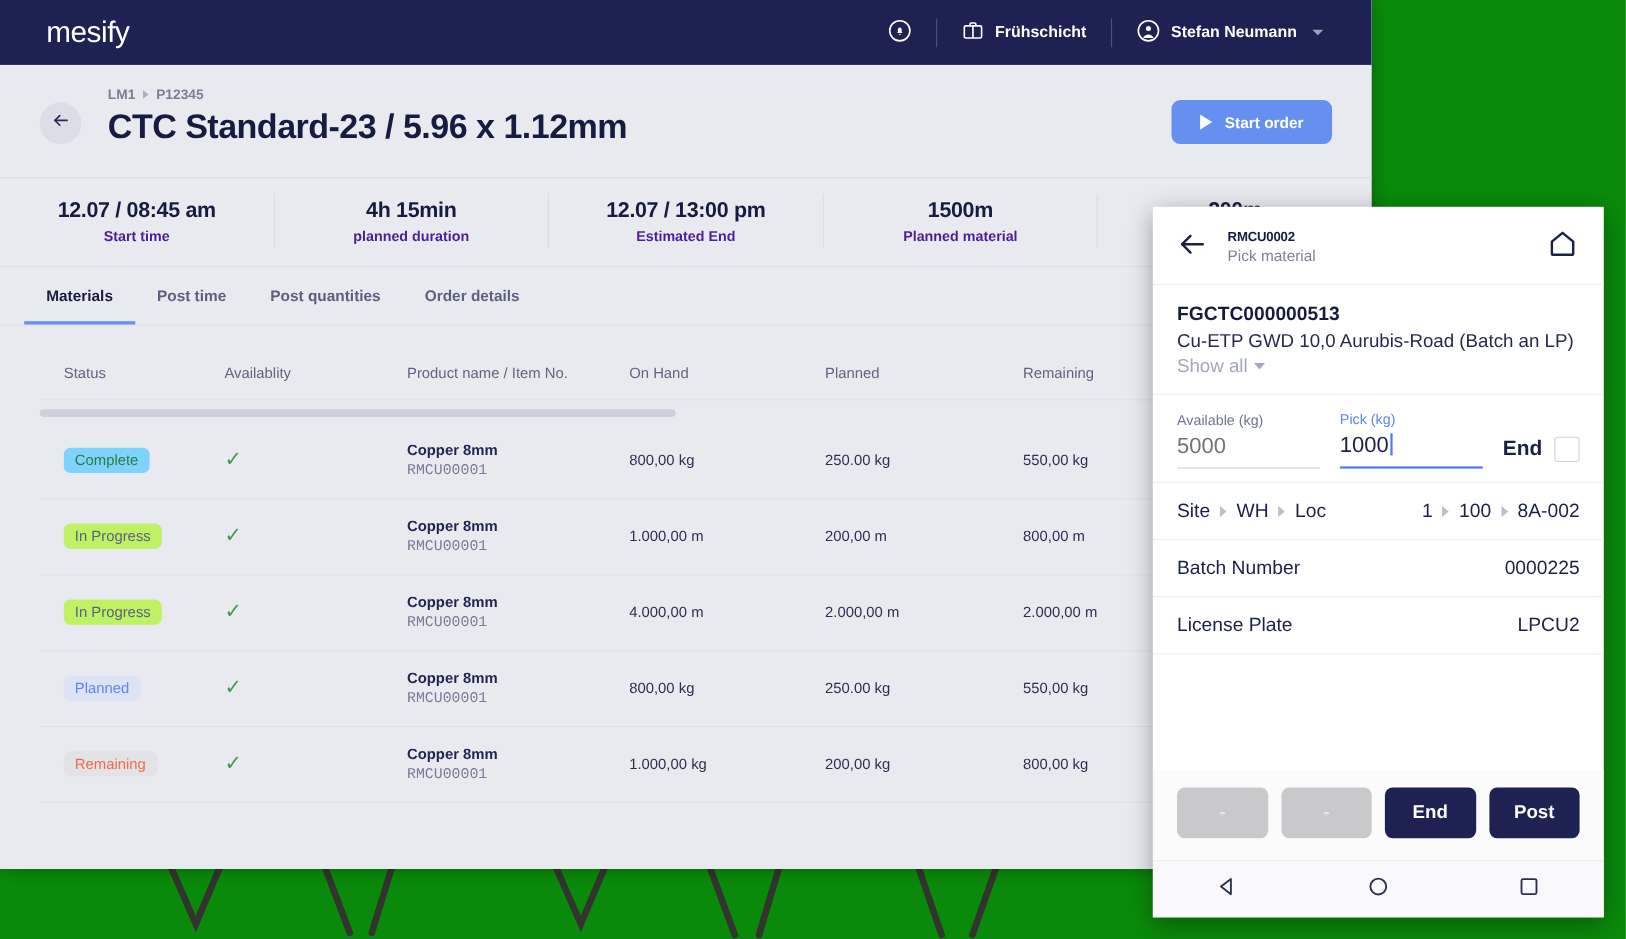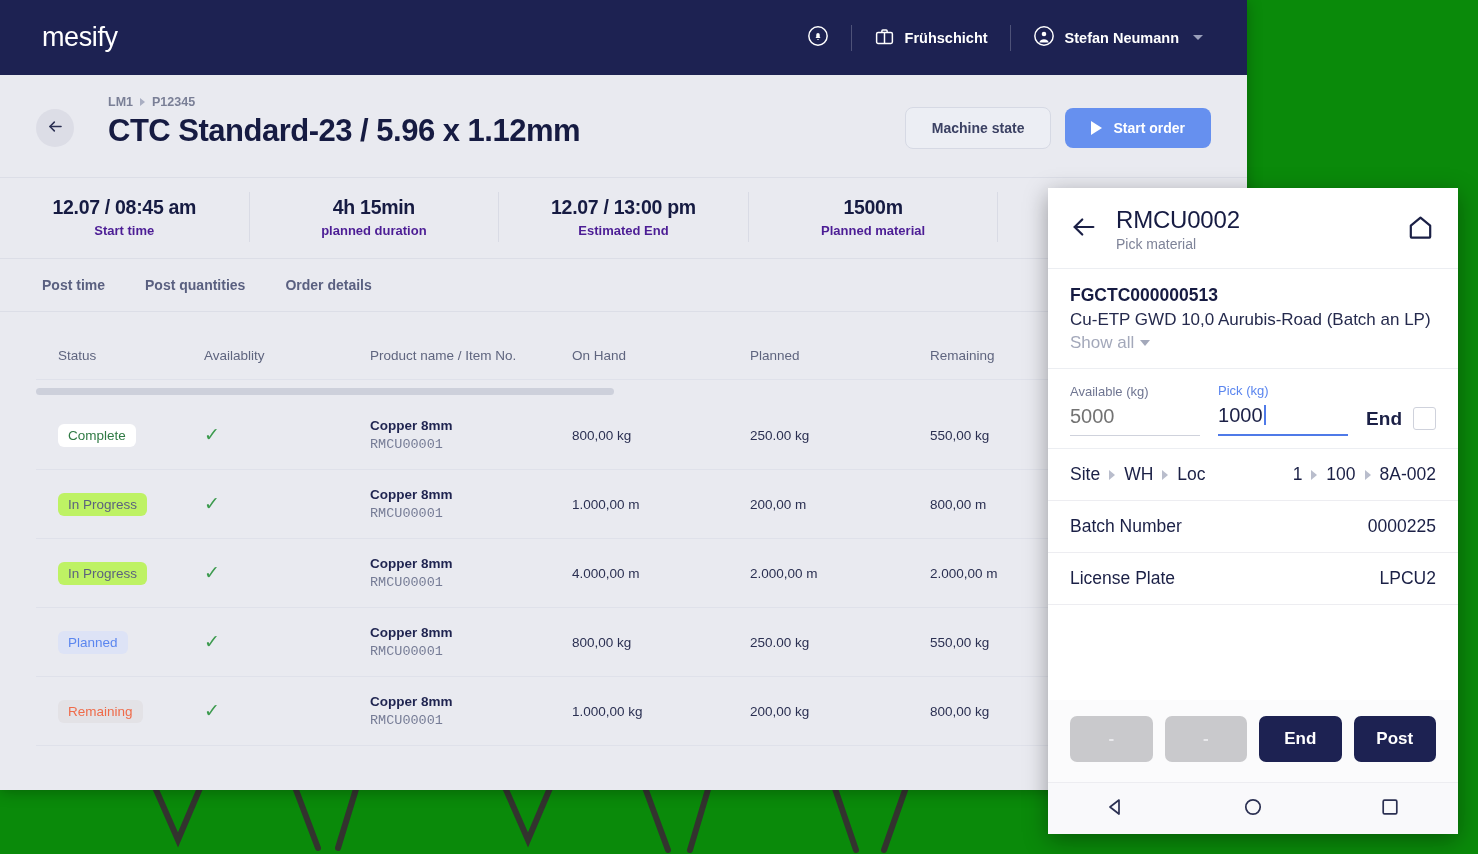--- a/index.html
+++ b/index.html
@@ -32,21 +32,21 @@
     left: 0; top: 0;
     width: 1247px;
     height: 790px;
     background: #e9eaf0;
     overflow: hidden;
     box-shadow: 0 2px 14px rgba(0,0,0,0.28);
   }
 
   
   .topbar {
-    height: 75px;
+    height: 59px;
     background: #1d2252;
     display: flex;
     align-items: center;
     padding: 0 22px 0 42px;
     color: #fff;
   }
   .brand {
     font-size: 27px;
     font-weight: 400;
     letter-spacing: -0.4px;
@@ -87,21 +87,21 @@
     align-items: flex-start;
   }
   .back-circle {
     width: 38px; height: 38px;
     border-radius: 50%;
     background: #dcdde6;
     display: flex; align-items: center; justify-content: center;
     margin-top: 14px;
     flex: none;
   }
-  .head-texts { margin-left: 34px; }
+  .head-texts { margin-left: 24px; }
   .breadcrumb {
     display: flex; align-items: center; gap: 7px;
     font-size: 12.5px;
     color: #7a7f96;
     font-weight: 600;
     margin-bottom: 4px;
   }
   .bc-sep {
     width: 0; height: 0;
     border-top: 4px solid transparent;
@@ -229,21 +229,21 @@
   .c-plan   { width: 180px; flex: none; }
   .c-remain { width: 180px; flex: none; }
 
   .badge {
     display: inline-block;
     padding: 4px 10px;
     border-radius: 6px;
     font-size: 13.5px;
     font-weight: 500;
   }
-  .badge.complete   { background: #ffffff; color: #2f7a44; }
+  .badge.complete   { background: #7dd3fc; color: #2f7a44; }
   .badge.inprogress { background: #bef264; color: #5c627e; }
   .badge.planned    { background: #dde3f6; color: #5b86ef; }
   .badge.remaining  { background: #e3e2e6; color: #ef6b4a; }
 
   .check { color: #3c9a4e; font-size: 19px; line-height: 1; }
   .prod-name { font-size: 13.5px; font-weight: 700; color: #1f2450; margin-bottom: 4px; }
   .prod-no  { font-size: 13.5px; color: #767c96; font-family: Liberation Mono, monospace; }
   .cellval  { font-size: 13.5px; color: #2b3052; }
 
   
@@ -258,21 +258,21 @@
     flex-direction: column;
     overflow: hidden;
   }
   .m-head {
     display: flex;
     align-items: center;
     padding: 18px 22px 16px 22px;
     border-bottom: 1px solid #eceef2;
   }
   .m-head-txt { margin-left: 18px; }
-  .m-title { font-size: 24px; font-weight: 400; color: #161b42; letter-spacing: -0.2px; }
+  .m-title { font-size: 12px; font-weight: 700; color: #161b42; letter-spacing: -0.2px; }
   .m-sub   { font-size: 14px; color: #7e8398; margin-top: 2px; }
   .m-home  { margin-left: auto; }
 
   .m-matl {
     padding: 16px 22px 14px 22px;
     border-bottom: 1px solid #eceef2;
   }
   .m-code { font-size: 17.5px; font-weight: 700; color: #161b42; margin-bottom: 3px; }
   .m-desc {
     font-size: 17px; color: #252a4d; line-height: 1.33;
@@ -450,21 +450,20 @@
     <div class="head-texts">
       <div class="breadcrumb">
         <span>LM1</span>
         <span class="bc-sep"></span>
         <span>P12345</span>
       </div>
       <div class="page-title">CTC Standard-23 / 5.96 x 1.12mm</div>
     </div>
 
     <div class="head-actions">
-      <button class="btn-ghost">Machine state</button>
       <button class="btn-primary">
         <span class="play-tri"></span>
         <span>Start order</span>
       </button>
     </div>
   </div>
 
   <div class="stats">
     <div class="stat">
       <div class="stat-val">12.07 / 08:45 am</div>
@@ -482,20 +481,21 @@
       <div class="stat-val">1500m</div>
       <div class="stat-lbl">Planned material</div>
     </div>
     <div class="stat">
       <div class="stat-val">200m</div>
       <div class="stat-lbl">remaining quantity</div>
     </div>
   </div>
 
   <div class="tabs">
+    <div class="tab active">Materials</div>
     <div class="tab">Post time</div>
     <div class="tab">Post quantities</div>
     <div class="tab">Order details</div>
   </div>
 
   <div class="table-wrap">
 
     <div class="thead">
       <div class="th c-status">Status</div>
       <div class="th c-avail">Availablity</div>

